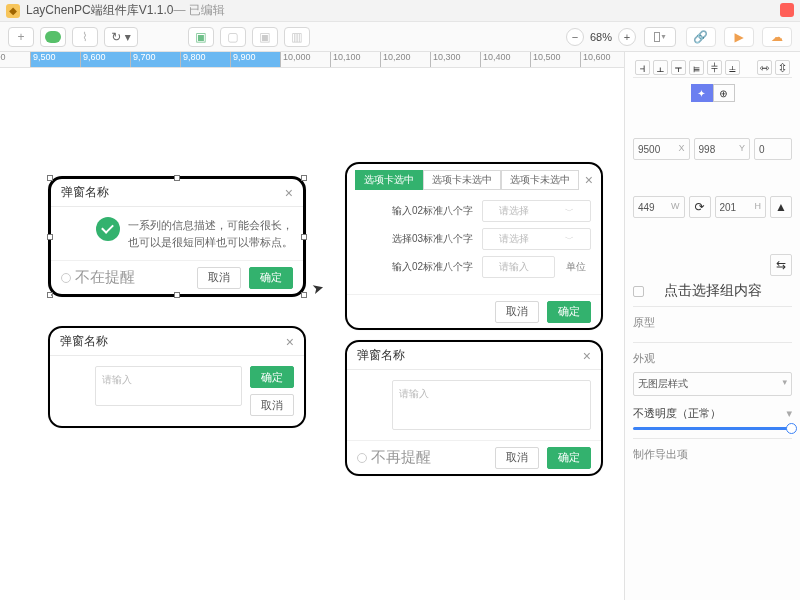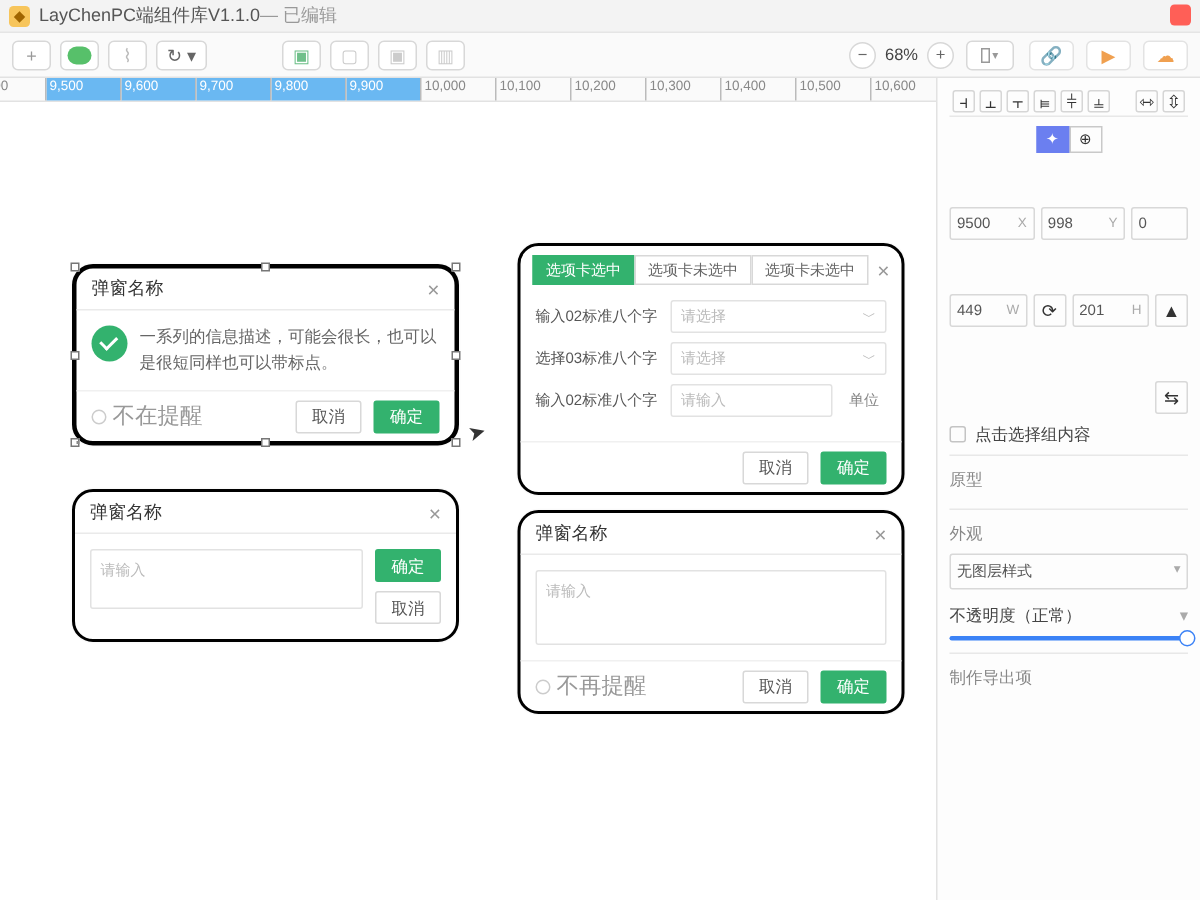--- a/index.html
+++ b/index.html
@@ -22,54 +22,54 @@
   .ruler-inner{position:absolute;left:0;top:0;height:16px;display:flex;font-size:9px;color:#888;}
   .tick{width:50px;border-left:1px solid #bbb;padding-left:2px;height:16px;}
   .tick.sel{background:linear-gradient(#6ab8f2,#6ab8f2);color:#fff;}
   .workspace{position:absolute;left:0;top:68px;right:176px;bottom:0;background:#fff;overflow:hidden;}
   .canvas{position:relative;width:100%;height:100%;}
   .artboard{position:absolute;background:#fff;border:2px solid #000000;border-radius:14px;box-shadow:0 0 0 1px rgba(0,0,0,0.02);}
   .artboard.selected::before,.artboard.selected::after{content:'';position:absolute;border:1px solid #8a8a8a;}
   .selhandles span{position:absolute;width:6px;height:6px;background:#fff;border:1px solid #777;}
   .dlg-head{height:28px;border-bottom:1px solid #eaeaea;display:flex;align-items:center;justify-content:space-between;padding:0 10px;font-size:12px;font-weight:400;color:#333;}
   .dlg-close{color:#999;font-size:14px;cursor:pointer;}
-  .dlg-body{padding:10px;}
+  .dlg-body{padding:10px;margin-left:35px;}
   .dlg-foot{height:34px;border-top:1px solid #f0f0f0;display:flex;align-items:center;justify-content:flex-end;padding:0 10px;gap:8px;}
   .btn{height:22px;min-width:44px;border-radius:2px;font-size:11px;display:flex;align-items:center;justify-content:center;padding:0 10px;border:1px solid #d8d8d8;background:#fff;color:#555;}
   .btn.primary{background:#33b26e;border-color:#33b26e;color:#fff;}
   .chk{display:flex;align-items:center;gap:4px;color:#999;font-size:15px;font-family:Liberation Serif, serif;}
   .chk .box{width:10px;height:10px;border:1px solid #ccc;border-radius:5px;}
   .success-row{display:flex;align-items:flex-start;gap:8px;}
   .success-ico{width:24px;height:24px;border-radius:12px;background:#33b26e;position:relative;flex-shrink:0;}
   .success-ico::after{content:'';position:absolute;left:6px;top:7px;width:9px;height:5px;border-left:2px solid #fff;border-bottom:2px solid #fff;transform:rotate(-45deg);}
   .desc{font-size:11px;color:#666;line-height:1.5;}
   .tabs{display:flex;gap:0;align-items:center;padding:6px 8px;}
   .tab{height:20px;padding:0 8px;font-size:10px;border:1px solid #d8d8d8;display:flex;align-items:center;justify-content:center;color:#666;background:#fff;}
   .tab.active{background:#33b26e;border-color:#33b26e;color:#fff;}
   .form-row{display:flex;align-items:center;gap:6px;margin-bottom:6px;}
   .form-label{width:84px;font-size:10px;color:#555;text-align:left;}
-  .input{flex:1;height:22px;border:1px solid #e2e2e2;border-radius:2px;padding:0 6px;font-size:10px;color:#bbb;display:flex;align-items:center;justify-content:space-between;}
+  .input{flex:1;height:22px;border:1px solid #e2e2e2;border-radius:2px;padding:0 16px;font-size:10px;color:#bbb;display:flex;align-items:center;justify-content:space-between;}
   .input .chev{color:#bbb;font-size:9px;}
   .unit{width:30px;font-size:10px;color:#888;text-align:center;}
   .textarea{width:100%;height:40px;border:1px solid #e2e2e2;border-radius:2px;padding:6px;font-size:10px;color:#bbb;}
   .vbtns{display:flex;flex-direction:column;gap:6px;}
 
   .inspector{position:absolute;right:0;top:52px;bottom:0;width:176px;background:#fdfdfd;border-left:1px solid #e2e2e2;padding:6px 8px 0;}
   .insp-icons{height:20px;border-bottom:1px solid #e8e8e8;display:flex;align-items:center;justify-content:flex-start;gap:3px;padding:0 2px;margin-bottom:6px;}
   .insp-icons .ib{width:15px;height:15px;border:1px solid #d6d6d6;border-radius:2px;display:flex;align-items:center;justify-content:center;}
   .tab-toggle{display:flex;justify-content:center;gap:0;margin:2px 0 8px;}
   .tab-toggle .t{width:22px;height:18px;border:1px solid #c9c9c9;font-size:10px;display:flex;align-items:center;justify-content:center;}
   .tab-toggle .t.active{background:#6b7ff0;color:#fff;border-color:#6b7ff0;}
   .field-row{display:flex;gap:4px;margin-bottom:6px;margin-top:36px;}
   .fld{position:relative;flex:1;height:22px;border:1px solid #d8d8d8;border-radius:2px;display:flex;align-items:center;padding:0 4px;font-size:10px;color:#555;}
   .fld .lbl{position:absolute;right:4px;top:4px;font-size:9px;color:#aaa;}
   .mini-btn{width:22px;height:22px;border:1px solid #d8d8d8;border-radius:2px;display:flex;align-items:center;justify-content:center;}
   .insp-sec{border-top:1px solid #e8e8e8;padding:8px 0 6px;}
   .insp-sec h4{font-size:11px;color:#888;font-weight:400;margin-bottom:6px;}
-  .insp-chk{display:flex;align-items:center;gap:6px;font-size:11px;color:#444;margin:6px 0;}
+  .insp-chk{display:flex;align-items:center;gap:20px;font-size:14px;color:#444;margin:6px 0;}
   .insp-chk .sq{width:11px;height:11px;border:1px solid #c4c4c4;border-radius:2px;}
   .slider{width:100%;height:3px;background:#3b82f6;border-radius:2px;position:relative;margin:6px 0 2px;}
   .slider .knob{position:absolute;right:-5px;top:-4px;width:11px;height:11px;border-radius:6px;background:#fff;border:1px solid #3b82f6;}
 </style>
 </head>
 <body>
 
 <div class="titlebar">
   <div class="tb-ico">◆</div>
   <span>LayChenPC端组件库V1.1.0</span>

